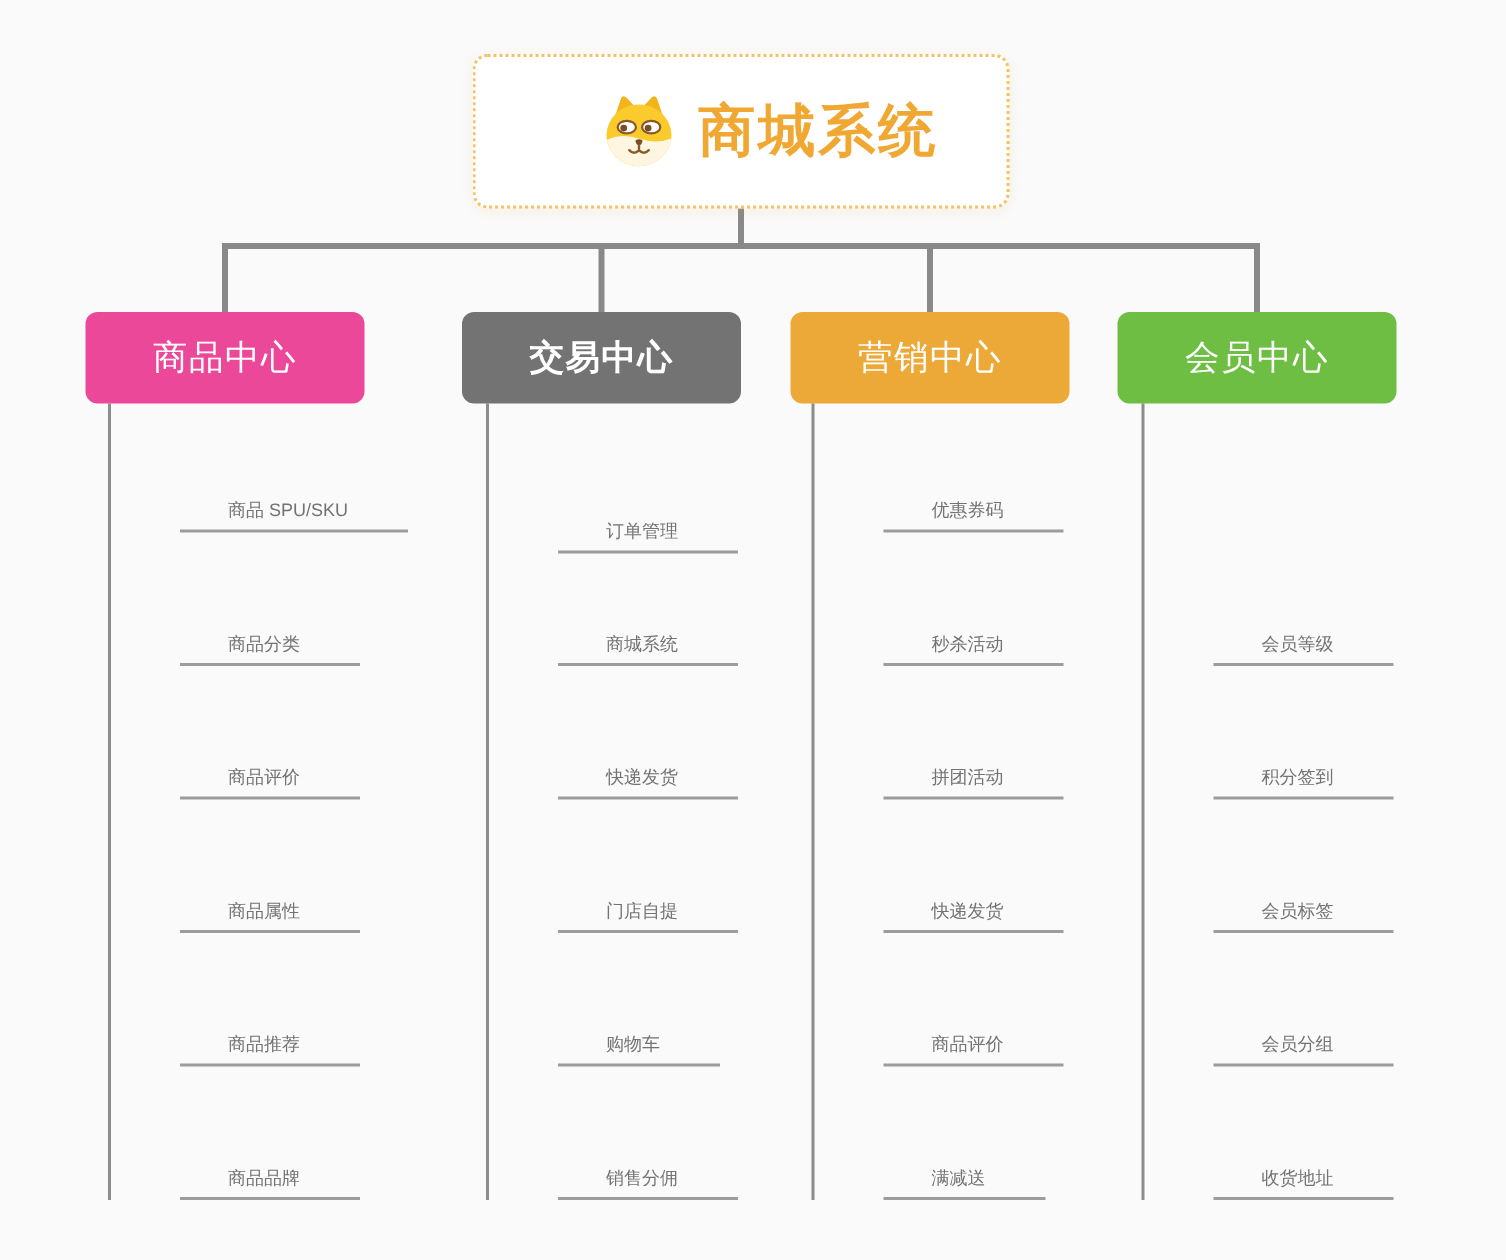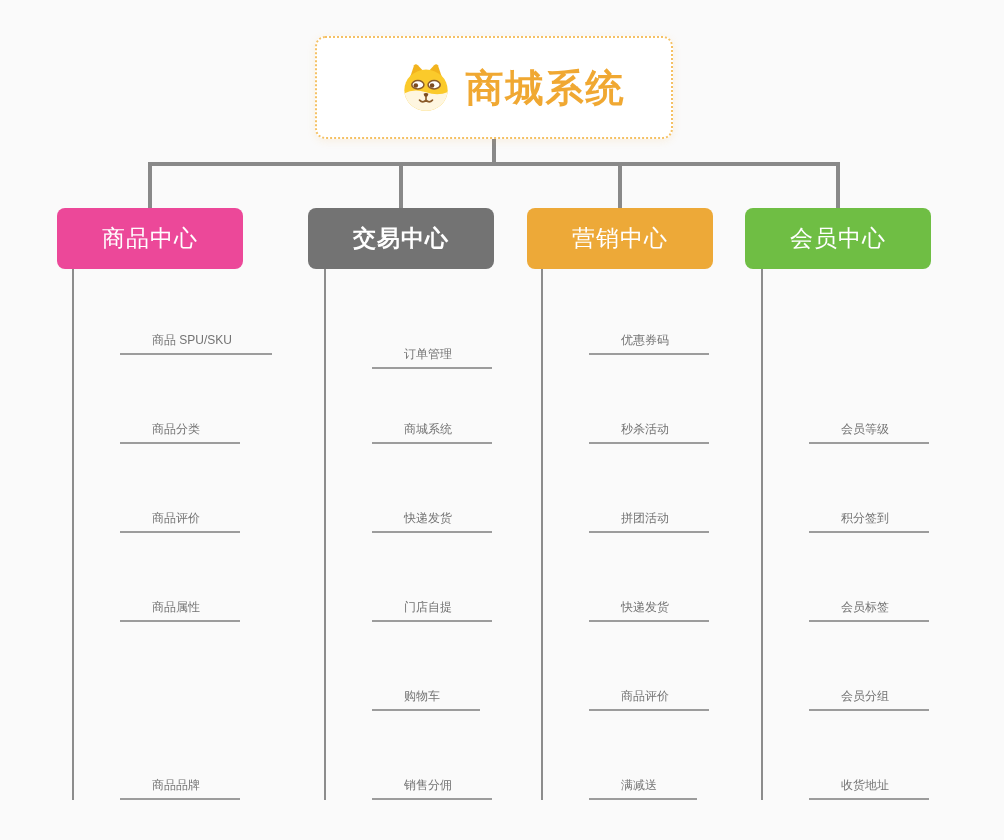--- a/index.html
+++ b/index.html
@@ -93,20 +93,21 @@
 
   <div class="spine" style="left:72px"></div>
   <div class="spine" style="left:324px"></div>
   <div class="spine" style="left:541px"></div>
   <div class="spine" style="left:761px"></div>
 
   <div class="item" style="left:72px;top:319px">商品 SPU/SKU</div>
   <div class="item" style="left:72px;top:408px">商品分类</div>
   <div class="item" style="left:72px;top:497px">商品评价</div>
   <div class="item" style="left:72px;top:586px">商品属性</div>
+  <div class="item" style="left:72px;top:675px">商品推荐</div>
   <div class="item" style="left:72px;top:764px">商品品牌</div>
 
   <div class="item" style="left:324px;top:333px">订单管理</div>
   <div class="item" style="left:324px;top:408px">商城系统</div>
   <div class="item" style="left:324px;top:497px">快递发货</div>
   <div class="item" style="left:324px;top:586px">门店自提</div>
   <div class="item" style="left:324px;top:675px">购物车</div>
   <div class="item" style="left:324px;top:764px">销售分佣</div>
 
   <div class="item" style="left:541px;top:319px">优惠券码</div>

